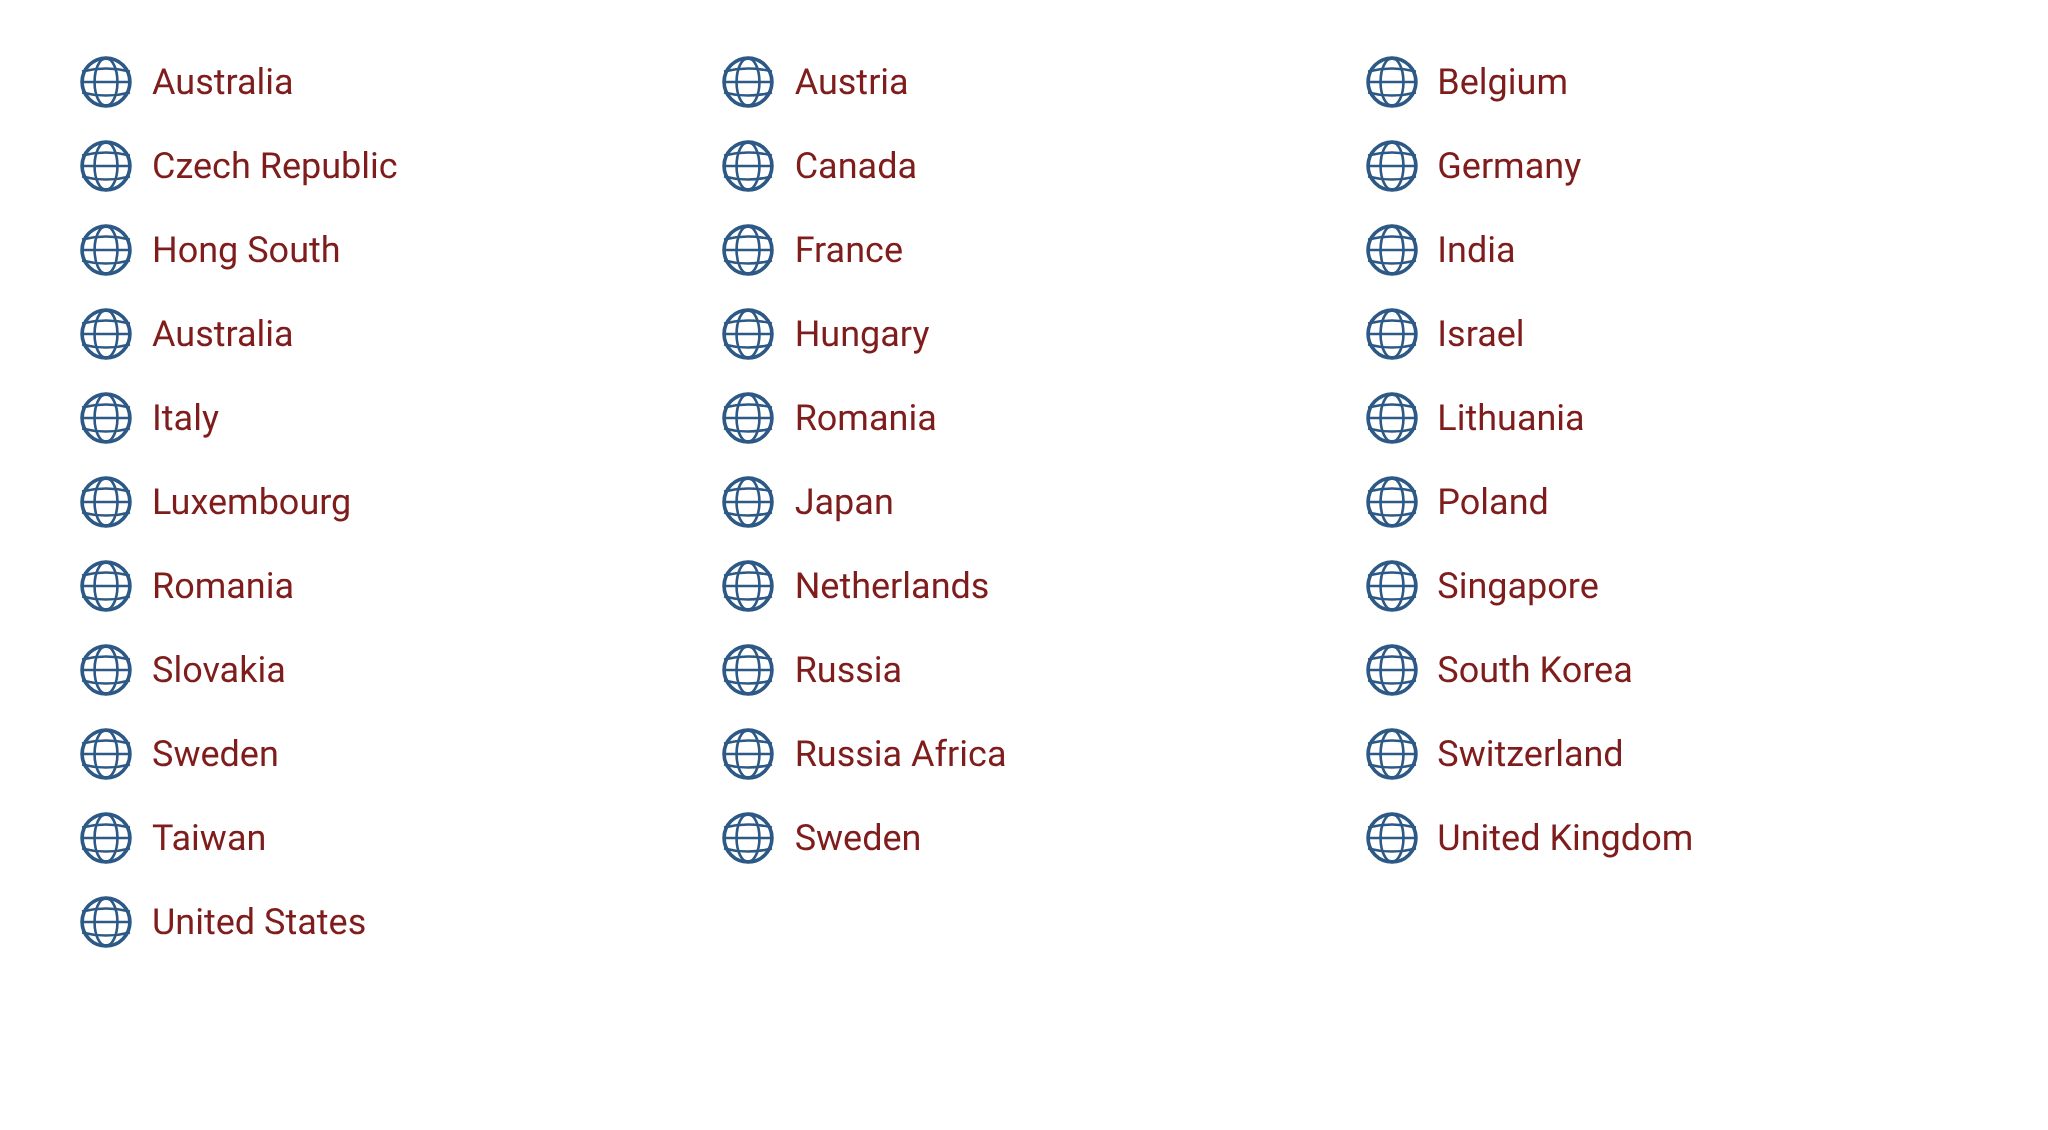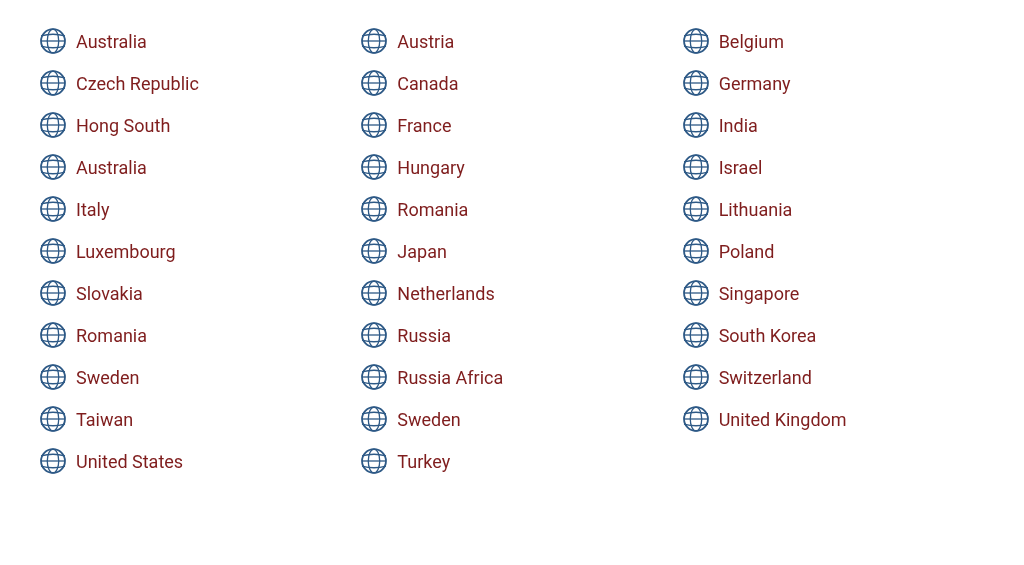--- a/index.html
+++ b/index.html
@@ -117,31 +117,31 @@
         <span class="country-name">Luxembourg</span>
       </div>
       <div class="country-item">
         <svg class="globe-icon" viewBox="0 0 100 100" xmlns="http://www.w3.org/2000/svg">
           <circle cx="50" cy="50" r="46" fill="none" stroke="#2d5986" stroke-width="7"></circle>
           <line x1="4" y1="50" x2="96" y2="50" stroke="#2d5986" stroke-width="5"></line>
           <ellipse cx="50" cy="50" rx="22" ry="46" fill="none" stroke="#2d5986" stroke-width="5"></ellipse>
           <path d="M 4 30 Q 50 18 96 30" fill="none" stroke="#2d5986" stroke-width="5"></path>
           <path d="M 4 70 Q 50 82 96 70" fill="none" stroke="#2d5986" stroke-width="5"></path>
         </svg>
+        <span class="country-name">Romania</span>
+      </div>
+      <div class="country-item">
+        <svg class="globe-icon" viewBox="0 0 100 100" xmlns="http://www.w3.org/2000/svg">
+          <circle cx="50" cy="50" r="46" fill="none" stroke="#2d5986" stroke-width="7"></circle>
+          <line x1="4" y1="50" x2="96" y2="50" stroke="#2d5986" stroke-width="5"></line>
+          <ellipse cx="50" cy="50" rx="22" ry="46" fill="none" stroke="#2d5986" stroke-width="5"></ellipse>
+          <path d="M 4 30 Q 50 18 96 30" fill="none" stroke="#2d5986" stroke-width="5"></path>
+          <path d="M 4 70 Q 50 82 96 70" fill="none" stroke="#2d5986" stroke-width="5"></path>
+        </svg>
         <span class="country-name">Slovakia</span>
-      </div>
-      <div class="country-item">
-        <svg class="globe-icon" viewBox="0 0 100 100" xmlns="http://www.w3.org/2000/svg">
-          <circle cx="50" cy="50" r="46" fill="none" stroke="#2d5986" stroke-width="7"></circle>
-          <line x1="4" y1="50" x2="96" y2="50" stroke="#2d5986" stroke-width="5"></line>
-          <ellipse cx="50" cy="50" rx="22" ry="46" fill="none" stroke="#2d5986" stroke-width="5"></ellipse>
-          <path d="M 4 30 Q 50 18 96 30" fill="none" stroke="#2d5986" stroke-width="5"></path>
-          <path d="M 4 70 Q 50 82 96 70" fill="none" stroke="#2d5986" stroke-width="5"></path>
-        </svg>
-        <span class="country-name">Romania</span>
       </div>
       <div class="country-item">
         <svg class="globe-icon" viewBox="0 0 100 100" xmlns="http://www.w3.org/2000/svg">
           <circle cx="50" cy="50" r="46" fill="none" stroke="#2d5986" stroke-width="7"></circle>
           <line x1="4" y1="50" x2="96" y2="50" stroke="#2d5986" stroke-width="5"></line>
           <ellipse cx="50" cy="50" rx="22" ry="46" fill="none" stroke="#2d5986" stroke-width="5"></ellipse>
           <path d="M 4 30 Q 50 18 96 30" fill="none" stroke="#2d5986" stroke-width="5"></path>
           <path d="M 4 70 Q 50 82 96 70" fill="none" stroke="#2d5986" stroke-width="5"></path>
         </svg>
         <span class="country-name">Sweden</span>
@@ -261,30 +261,20 @@
       <div class="country-item">
         <svg class="globe-icon" viewBox="0 0 100 100" xmlns="http://www.w3.org/2000/svg">
           <circle cx="50" cy="50" r="46" fill="none" stroke="#2d5986" stroke-width="7"></circle>
           <line x1="4" y1="50" x2="96" y2="50" stroke="#2d5986" stroke-width="5"></line>
           <ellipse cx="50" cy="50" rx="22" ry="46" fill="none" stroke="#2d5986" stroke-width="5"></ellipse>
           <path d="M 4 30 Q 50 18 96 30" fill="none" stroke="#2d5986" stroke-width="5"></path>
           <path d="M 4 70 Q 50 82 96 70" fill="none" stroke="#2d5986" stroke-width="5"></path>
         </svg>
         <span class="country-name">Sweden</span>
       </div>
-      <div class="country-item">
-        <svg class="globe-icon" viewBox="0 0 100 100" xmlns="http://www.w3.org/2000/svg">
-          <circle cx="50" cy="50" r="46" fill="none" stroke="#2d5986" stroke-width="7"></circle>
-          <line x1="4" y1="50" x2="96" y2="50" stroke="#2d5986" stroke-width="5"></line>
-          <ellipse cx="50" cy="50" rx="22" ry="46" fill="none" stroke="#2d5986" stroke-width="5"></ellipse>
-          <path d="M 4 30 Q 50 18 96 30" fill="none" stroke="#2d5986" stroke-width="5"></path>
-          <path d="M 4 70 Q 50 82 96 70" fill="none" stroke="#2d5986" stroke-width="5"></path>
-        </svg>
-        <span class="country-name">Turkey</span>
-      </div>
     </div>
     <div class="country-column">
       <div class="country-item">
         <svg class="globe-icon" viewBox="0 0 100 100" xmlns="http://www.w3.org/2000/svg">
           <circle cx="50" cy="50" r="46" fill="none" stroke="#2d5986" stroke-width="7"></circle>
           <line x1="4" y1="50" x2="96" y2="50" stroke="#2d5986" stroke-width="5"></line>
           <ellipse cx="50" cy="50" rx="22" ry="46" fill="none" stroke="#2d5986" stroke-width="5"></ellipse>
           <path d="M 4 30 Q 50 18 96 30" fill="none" stroke="#2d5986" stroke-width="5"></path>
           <path d="M 4 70 Q 50 82 96 70" fill="none" stroke="#2d5986" stroke-width="5"></path>
         </svg>

